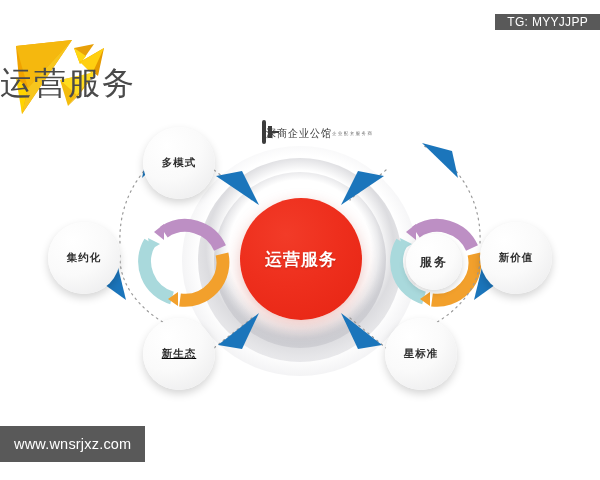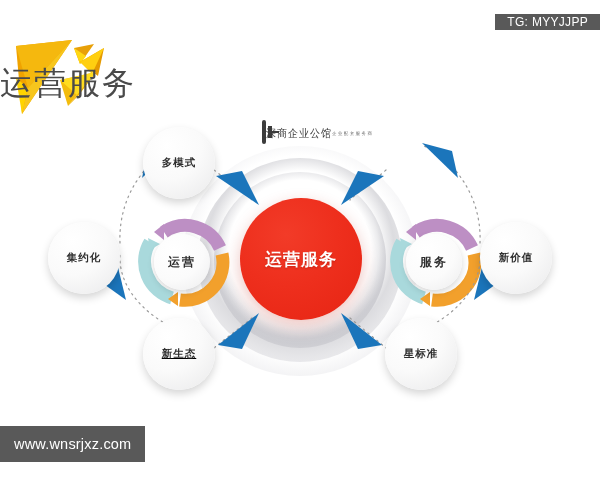--- a/index.html
+++ b/index.html
@@ -288,23 +288,20 @@
 
   <div class="ringnode left">
     <svg width="96" height="96" viewBox="0 0 96 96">
       <path d="M 30,18 A 38,38 0 0 1 86,34" stroke="#bd8fc4" stroke-width="13" fill="none" stroke-linecap="butt"></path>
       <path d="M 88,40 A 38,38 0 0 1 46,86" stroke="#f2a02c" stroke-width="13" fill="none" stroke-linecap="butt"></path>
       <path d="M 38,84 A 38,38 0 0 1 16,28" stroke="#a9d9dc" stroke-width="13" fill="none" stroke-linecap="butt"></path>
       <polygon points="30,10 30,26 20,18" fill="#bd8fc4"></polygon>
       <polygon points="44,92 44,78 34,85" fill="#f2a02c"></polygon>
       <polygon points="14,24 26,30 16,36" fill="#a9d9dc"></polygon>
     </svg>
-    <div class="disc">
-      <span>运营</span>
-    </div>
   </div>
 
   <div class="ringnode right">
     <svg width="96" height="96" viewBox="0 0 96 96">
       <path d="M 30,18 A 38,38 0 0 1 86,34" stroke="#bd8fc4" stroke-width="13" fill="none" stroke-linecap="butt"></path>
       <path d="M 88,40 A 38,38 0 0 1 46,86" stroke="#f2a02c" stroke-width="13" fill="none" stroke-linecap="butt"></path>
       <path d="M 38,84 A 38,38 0 0 1 16,28" stroke="#a9d9dc" stroke-width="13" fill="none" stroke-linecap="butt"></path>
       <polygon points="30,10 30,26 20,18" fill="#bd8fc4"></polygon>
       <polygon points="44,92 44,78 34,85" fill="#f2a02c"></polygon>
       <polygon points="14,24 26,30 16,36" fill="#a9d9dc"></polygon>

